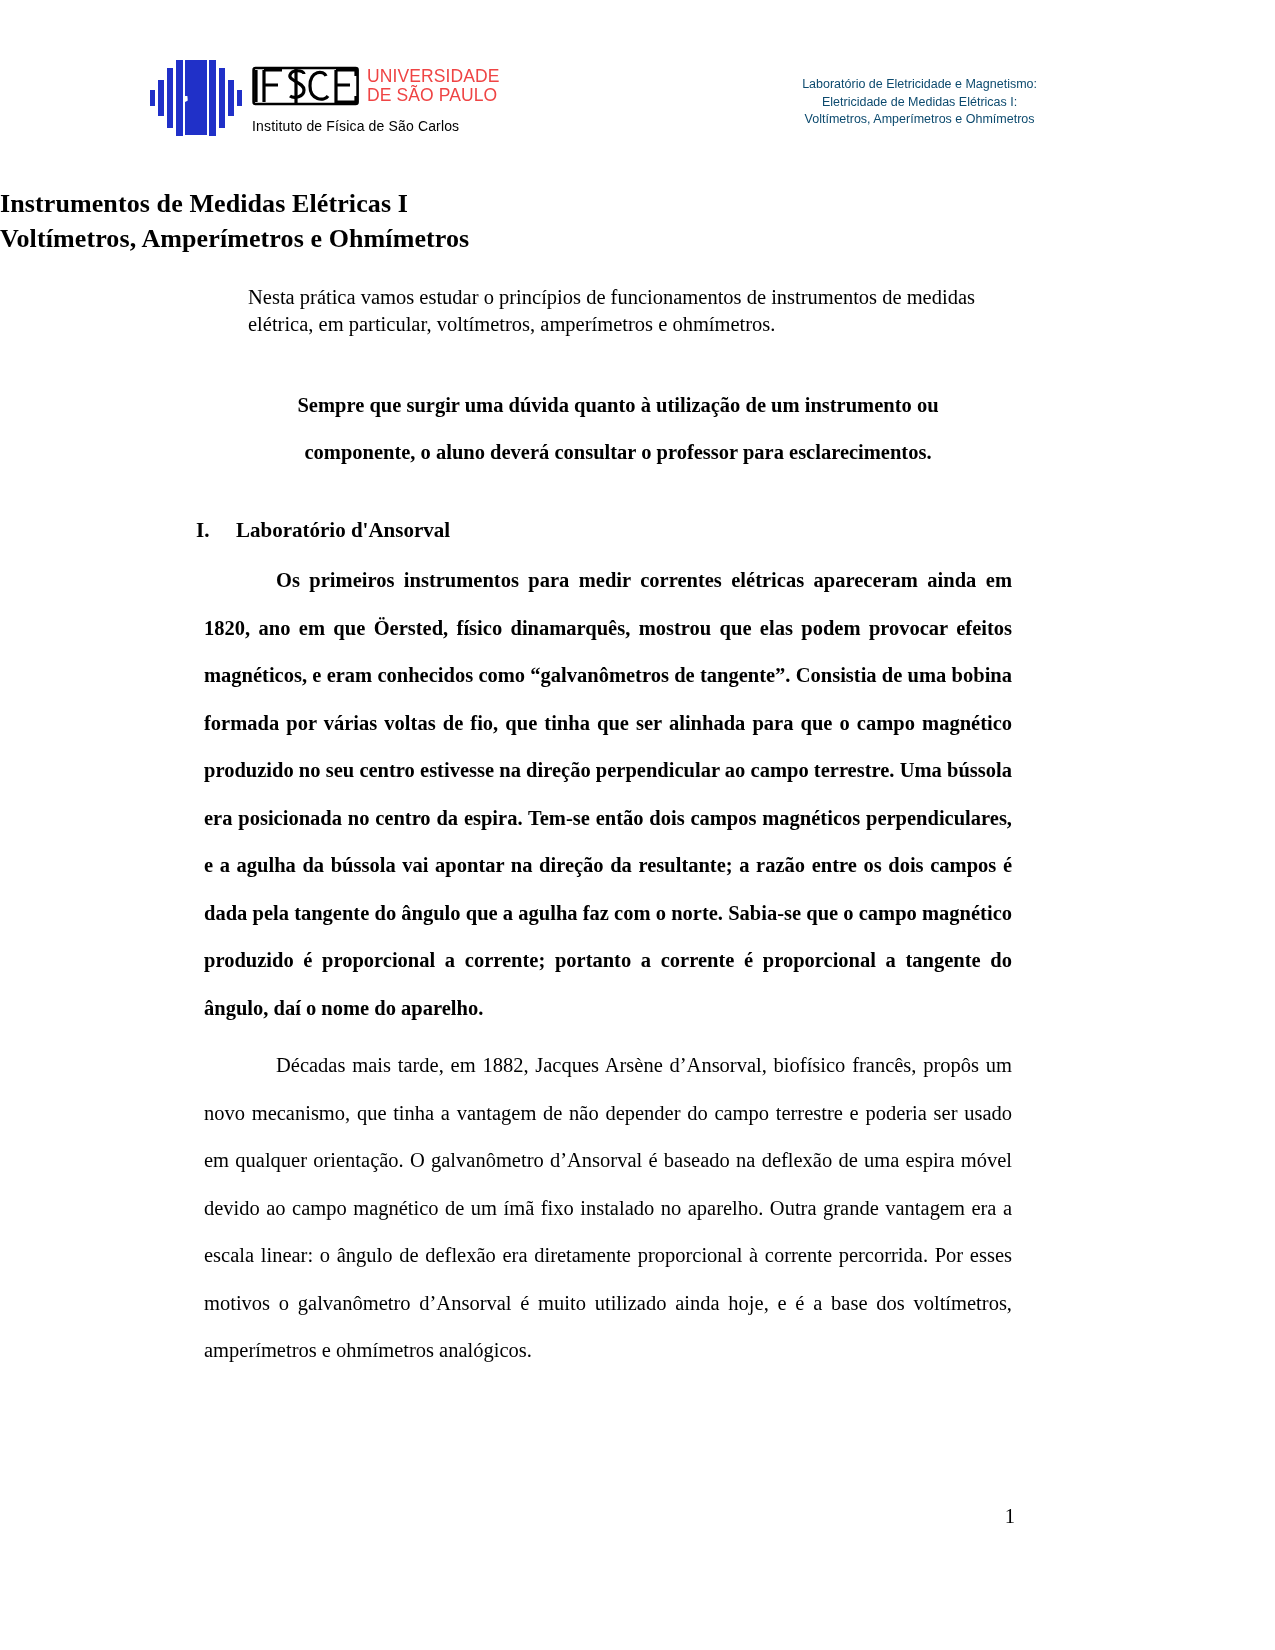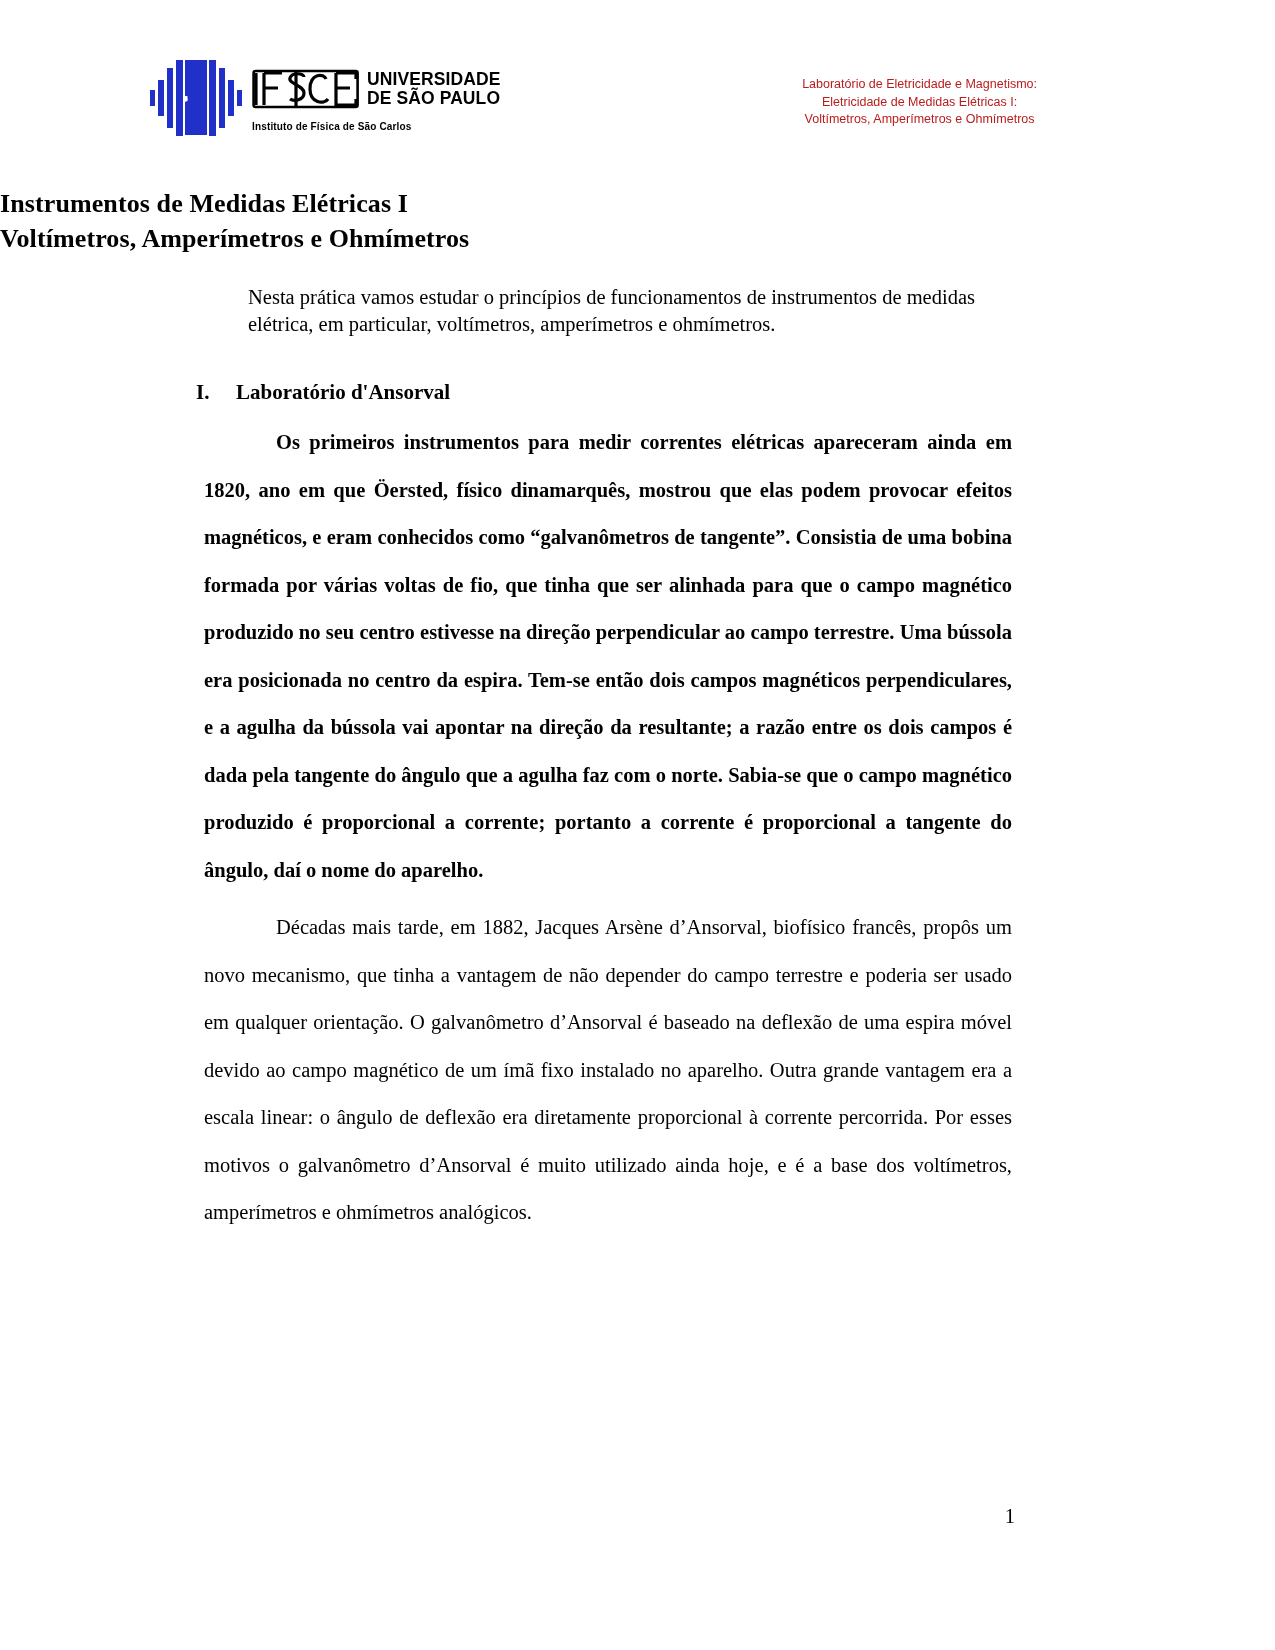--- a/index.html
+++ b/index.html
@@ -62,48 +62,48 @@
 
   .ifsc-mono {
     width: 108px;
     height: 40px;
     flex: none;
     margin-top: 2px;
   }
 
   .usp-lines {
     font-family: "Liberation Sans", "DejaVu Sans", sans-serif;
-    font-weight: bold;
+    font-weight: normal;
     font-size: 17.5px;
     line-height: 19px;
     letter-spacing: 0.1px;
-    color: #000000;
+    color: #ef4444;
     white-space: nowrap;
     margin-top: 3px;
   }
 
   .ifsc-sub {
     font-family: "Liberation Sans", "DejaVu Sans", sans-serif;
-    font-weight: bold;
-    font-size: 10px;
+    font-weight: normal;
+    font-size: 14px;
     letter-spacing: 0.15px;
     margin-top: 12px;
     white-space: nowrap;
     color: #000;
   }
 
   .header-right {
     position: absolute;
     right: 238px;
     top: 28px;
     text-align: center;
     font-family: "Liberation Sans", "DejaVu Sans", sans-serif;
     font-size: 12.5px;
     line-height: 17.5px;
-    color: #b91c1c;
+    color: #0c4a6e;
     white-space: nowrap;
   }
 
   
   .doc-title {
     position: absolute;
     top: 186px;
     left: 0;
     right: 0;
     font-weight: bold;
@@ -234,20 +234,21 @@
 
   <div class="doc-title">
     <div>Instrumentos de Medidas Elétricas I</div>
     <div>Voltímetros, Amperímetros e Ohmímetros</div>
   </div>
 
   <div class="content">
 
     <p class="intro">Nesta prática vamos estudar o princípios de funcionamentos de instrumentos de medidas elétrica, em particular, voltímetros, amperímetros e ohmímetros.</p>
 
+    <p class="warning">Sempre que surgir uma dúvida quanto à utilização de um instrumento ou componente, o aluno deverá consultar o professor para esclarecimentos.</p>
 
     <div class="section-heading">
       <span class="section-num">I.</span>
       <span>Laboratório d'Ansorval</span>
     </div>
 
     <p class="body-p first">Os primeiros instrumentos para medir correntes elétricas apareceram ainda em 1820, ano em que Öersted, físico dinamarquês, mostrou que elas podem provocar efeitos magnéticos, e eram conhecidos como “galvanômetros de tangente”. Consistia de uma bobina formada por várias voltas de fio, que tinha que ser alinhada para que o campo magnético produzido no seu centro estivesse na direção  perpendicular ao campo terrestre. Uma bússola era posicionada no centro da espira. Tem-se então dois campos magnéticos perpendiculares, e a agulha da bússola vai apontar na direção da resultante; a razão entre os dois campos é dada pela tangente do ângulo que a agulha faz com o norte. Sabia-se que o campo magnético produzido é proporcional a corrente; portanto a corrente é proporcional a tangente do ângulo, daí o nome do aparelho.</p>
     <p class="body-p">Décadas mais tarde, em 1882, Jacques Arsène d’Ansorval, biofísico francês, propôs um novo mecanismo, que tinha a vantagem de não depender do campo terrestre e poderia ser usado em qualquer orientação. O galvanômetro d’Ansorval é baseado na deflexão de uma espira móvel devido ao campo magnético de um ímã fixo instalado no aparelho. Outra grande vantagem era a escala linear: o ângulo de deflexão era diretamente proporcional à corrente percorrida. Por esses motivos o galvanômetro d’Ansorval é muito utilizado ainda hoje, e é a base dos voltímetros, amperímetros e ohmímetros analógicos.</p>
   </div>
 

